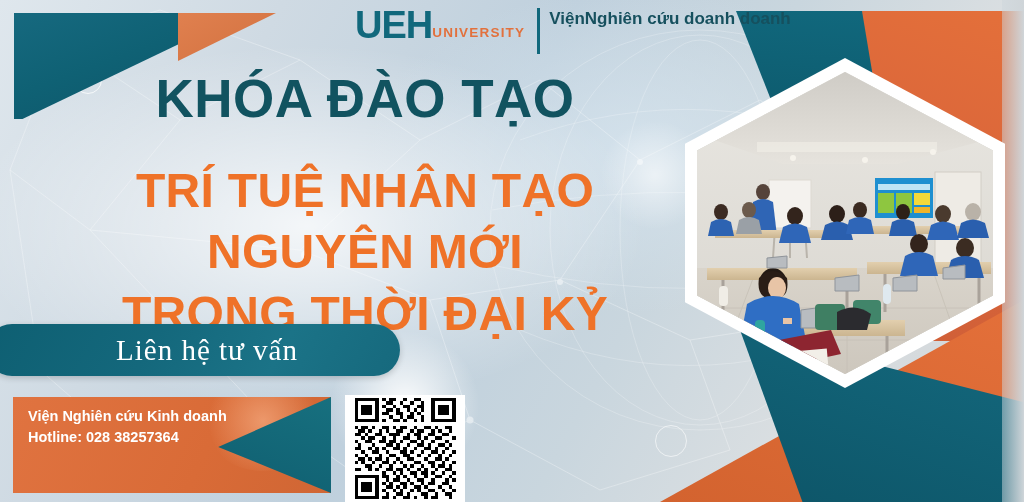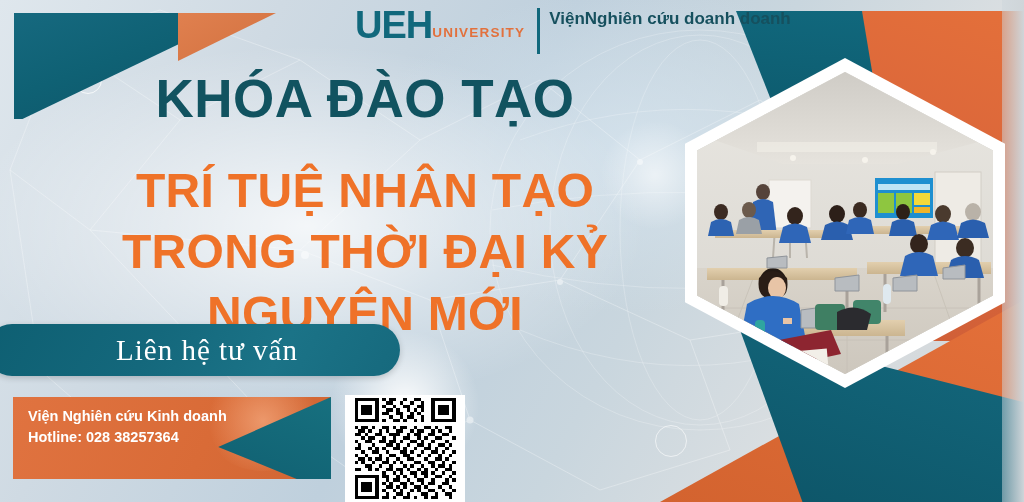--- a/index.html
+++ b/index.html
@@ -61,21 +61,21 @@
 
   
   .cta{position:absolute;left:-14px;top:324px;width:414px;height:52px;border-radius:26px;
     background:linear-gradient(120deg,#0e5f72 0%,#14687c 40%,#1b7387 70%,#16697d 100%);
     display:flex;align-items:center;justify-content:center;
     box-shadow:0 2px 6px rgba(0,0,0,.18);}
   .cta span{font-family:"Liberation Serif", serif;font-weight:normal;color:#ffffff;
     font-size:29px;letter-spacing:1px;padding-left:28px;}
 
   
-  .footer{position:absolute;left:13px;top:397px;width:318px;height:82px;overflow:hidden;
+  .footer{position:absolute;left:13px;top:397px;width:318px;height:96px;overflow:hidden;
     background:linear-gradient(115deg,#e0703c 0%,#dc6c39 50%,#d4朗 100%);}
   .footer-bg{position:absolute;inset:0;background:linear-gradient(115deg,#e07340 0%,#d96b37 60%,#d06634 100%);}
   .footer-tri{position:absolute;right:0;top:0;width:120px;height:96px;
     background:linear-gradient(200deg,#17707f 0%,#0f5e70 100%);
     clip-path:polygon(100% 0,100% 100%,6% 52%);}
   .footer-glow{position:absolute;left:190px;top:-26px;width:120px;height:100px;border-radius:50%;
     background:radial-gradient(circle,rgba(255,190,150,.55) 0%,rgba(255,190,150,0) 70%);}
   .footer-txt{position:absolute;left:15px;top:9px;line-height:1.42;}
   .footer-txt div{font-size:14.5px;font-weight:bold;color:#ffffff;white-space:nowrap;}
 
@@ -273,22 +273,22 @@
     <div class="logo-div"></div>
     <div class="logo-txt">
       <span>Viện</span>
       <span>Nghiên cứu doanh doanh</span>
     </div>
   </div>
 
   <div class="h-main">KHÓA ĐÀO TẠO</div>
   <div class="h-sub">
     <div>TRÍ TUỆ NHÂN TẠO</div>
+    <div>NGUYÊN MỚI</div>
     <div>TRONG THỜI ĐẠI KỶ</div>
-    <div>NGUYÊN MỚI</div>
   </div>
 
   <div class="cta">
     <span>Liên hệ tư vấn</span>
   </div>
 
   <div class="footer">
     <div class="footer-bg"></div>
     <div class="footer-glow"></div>
     <div class="footer-tri"></div>

